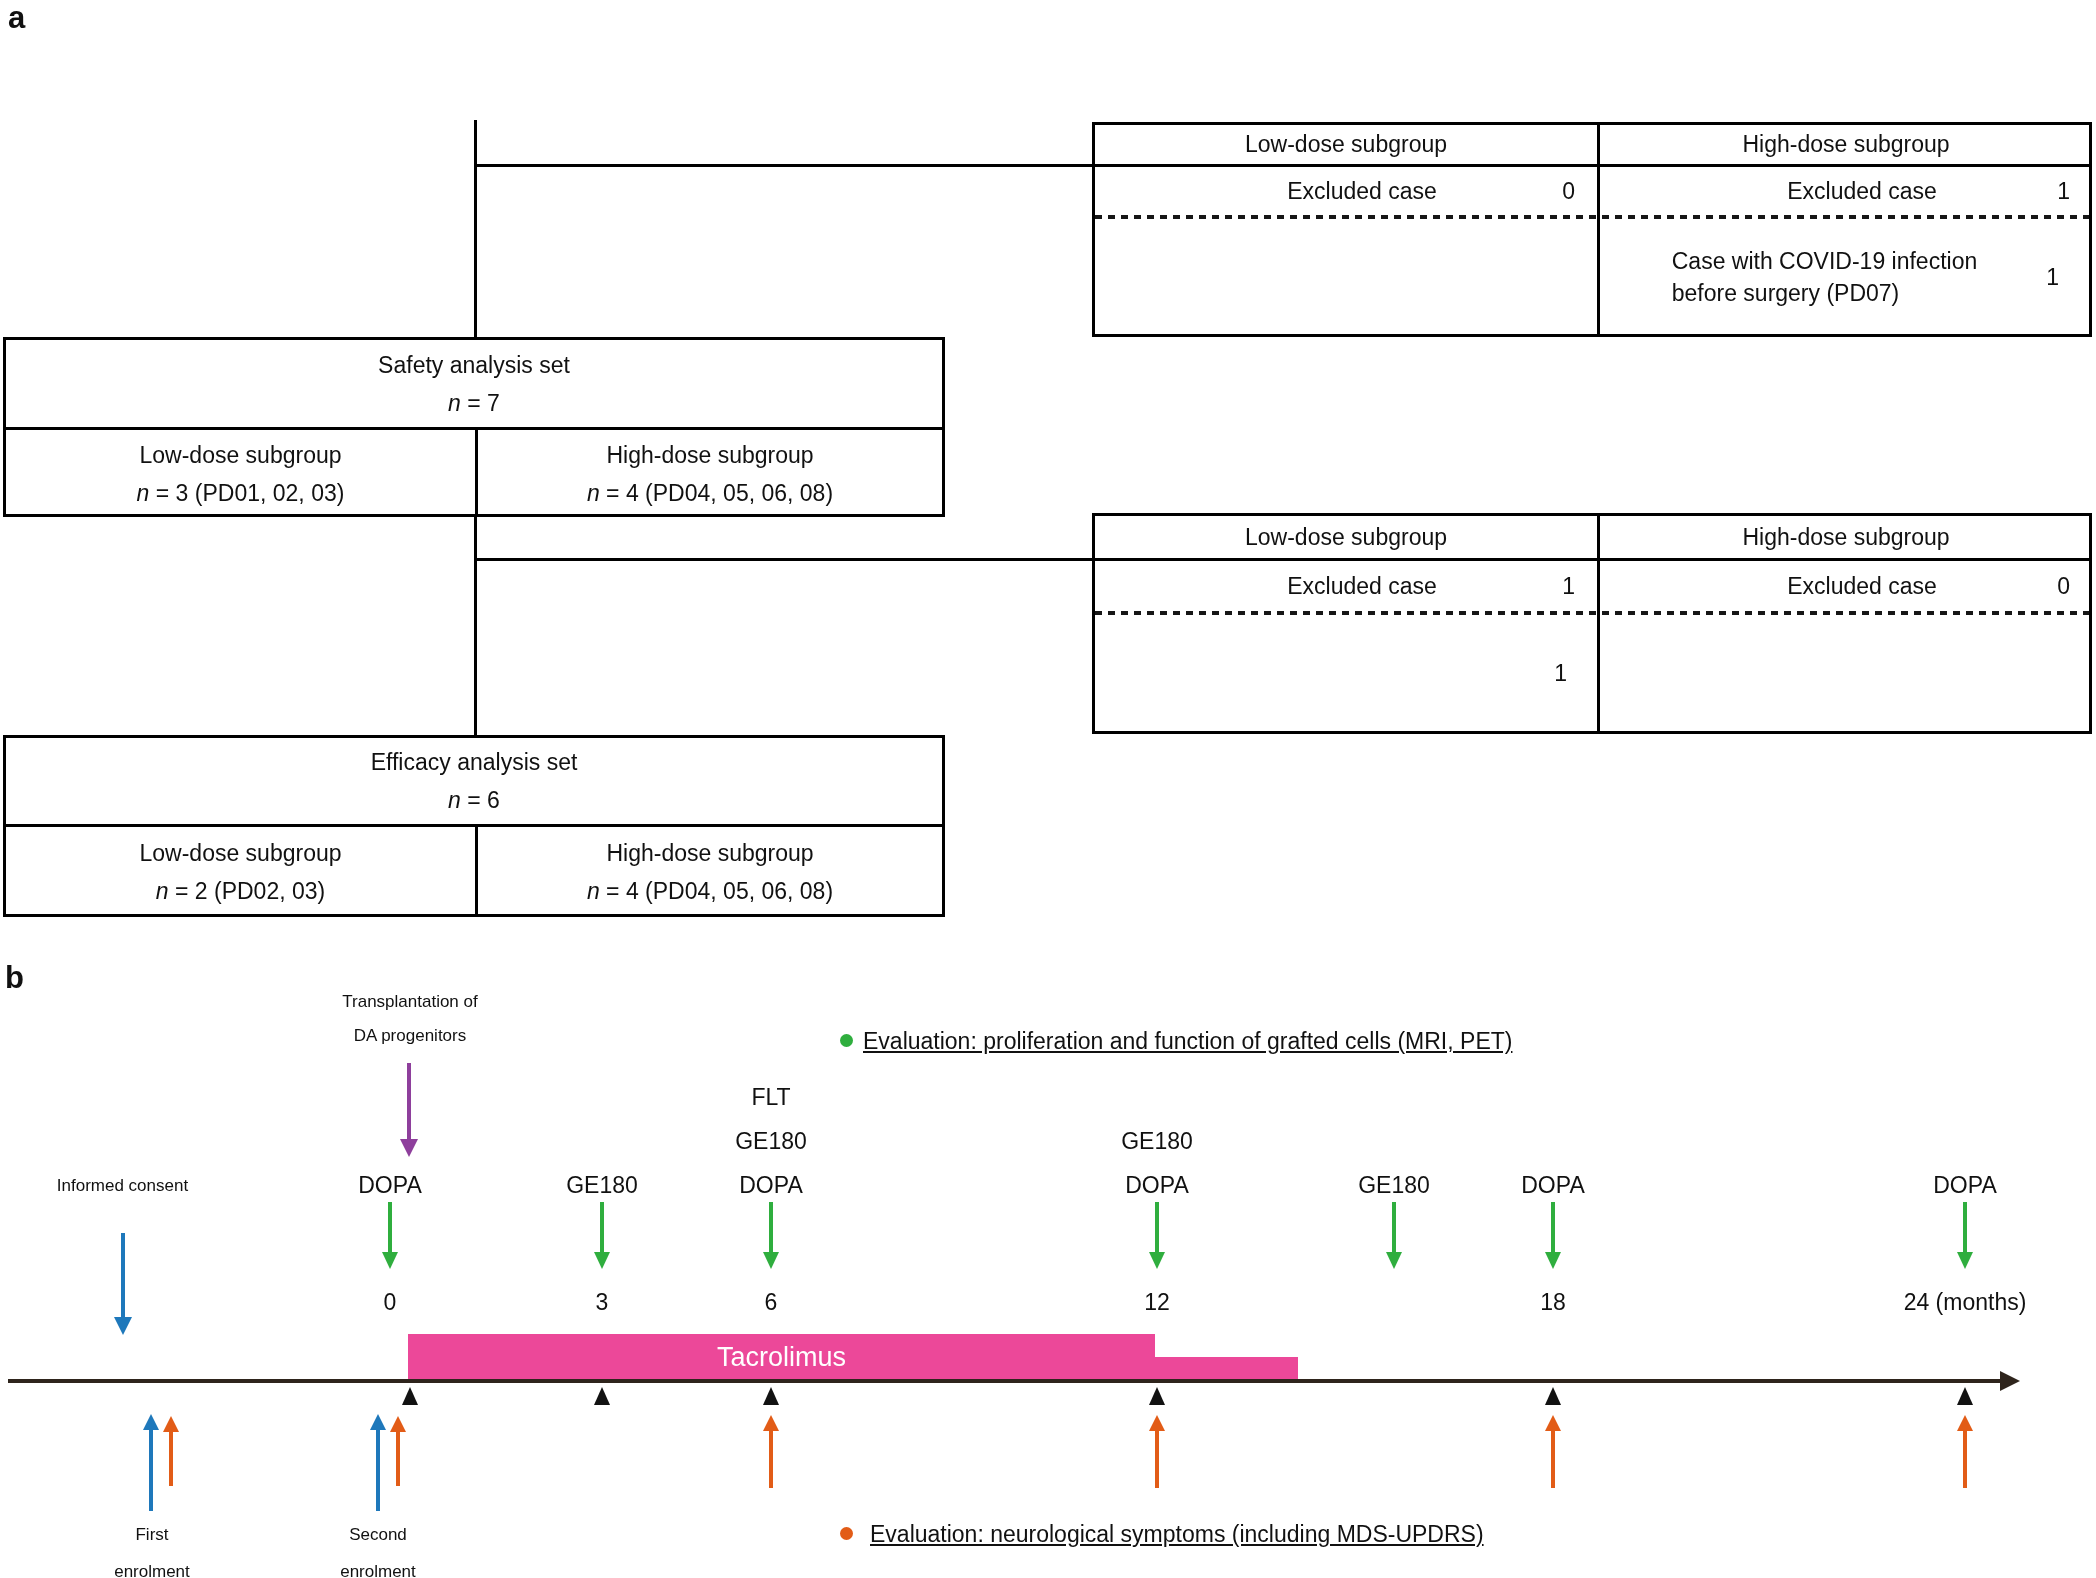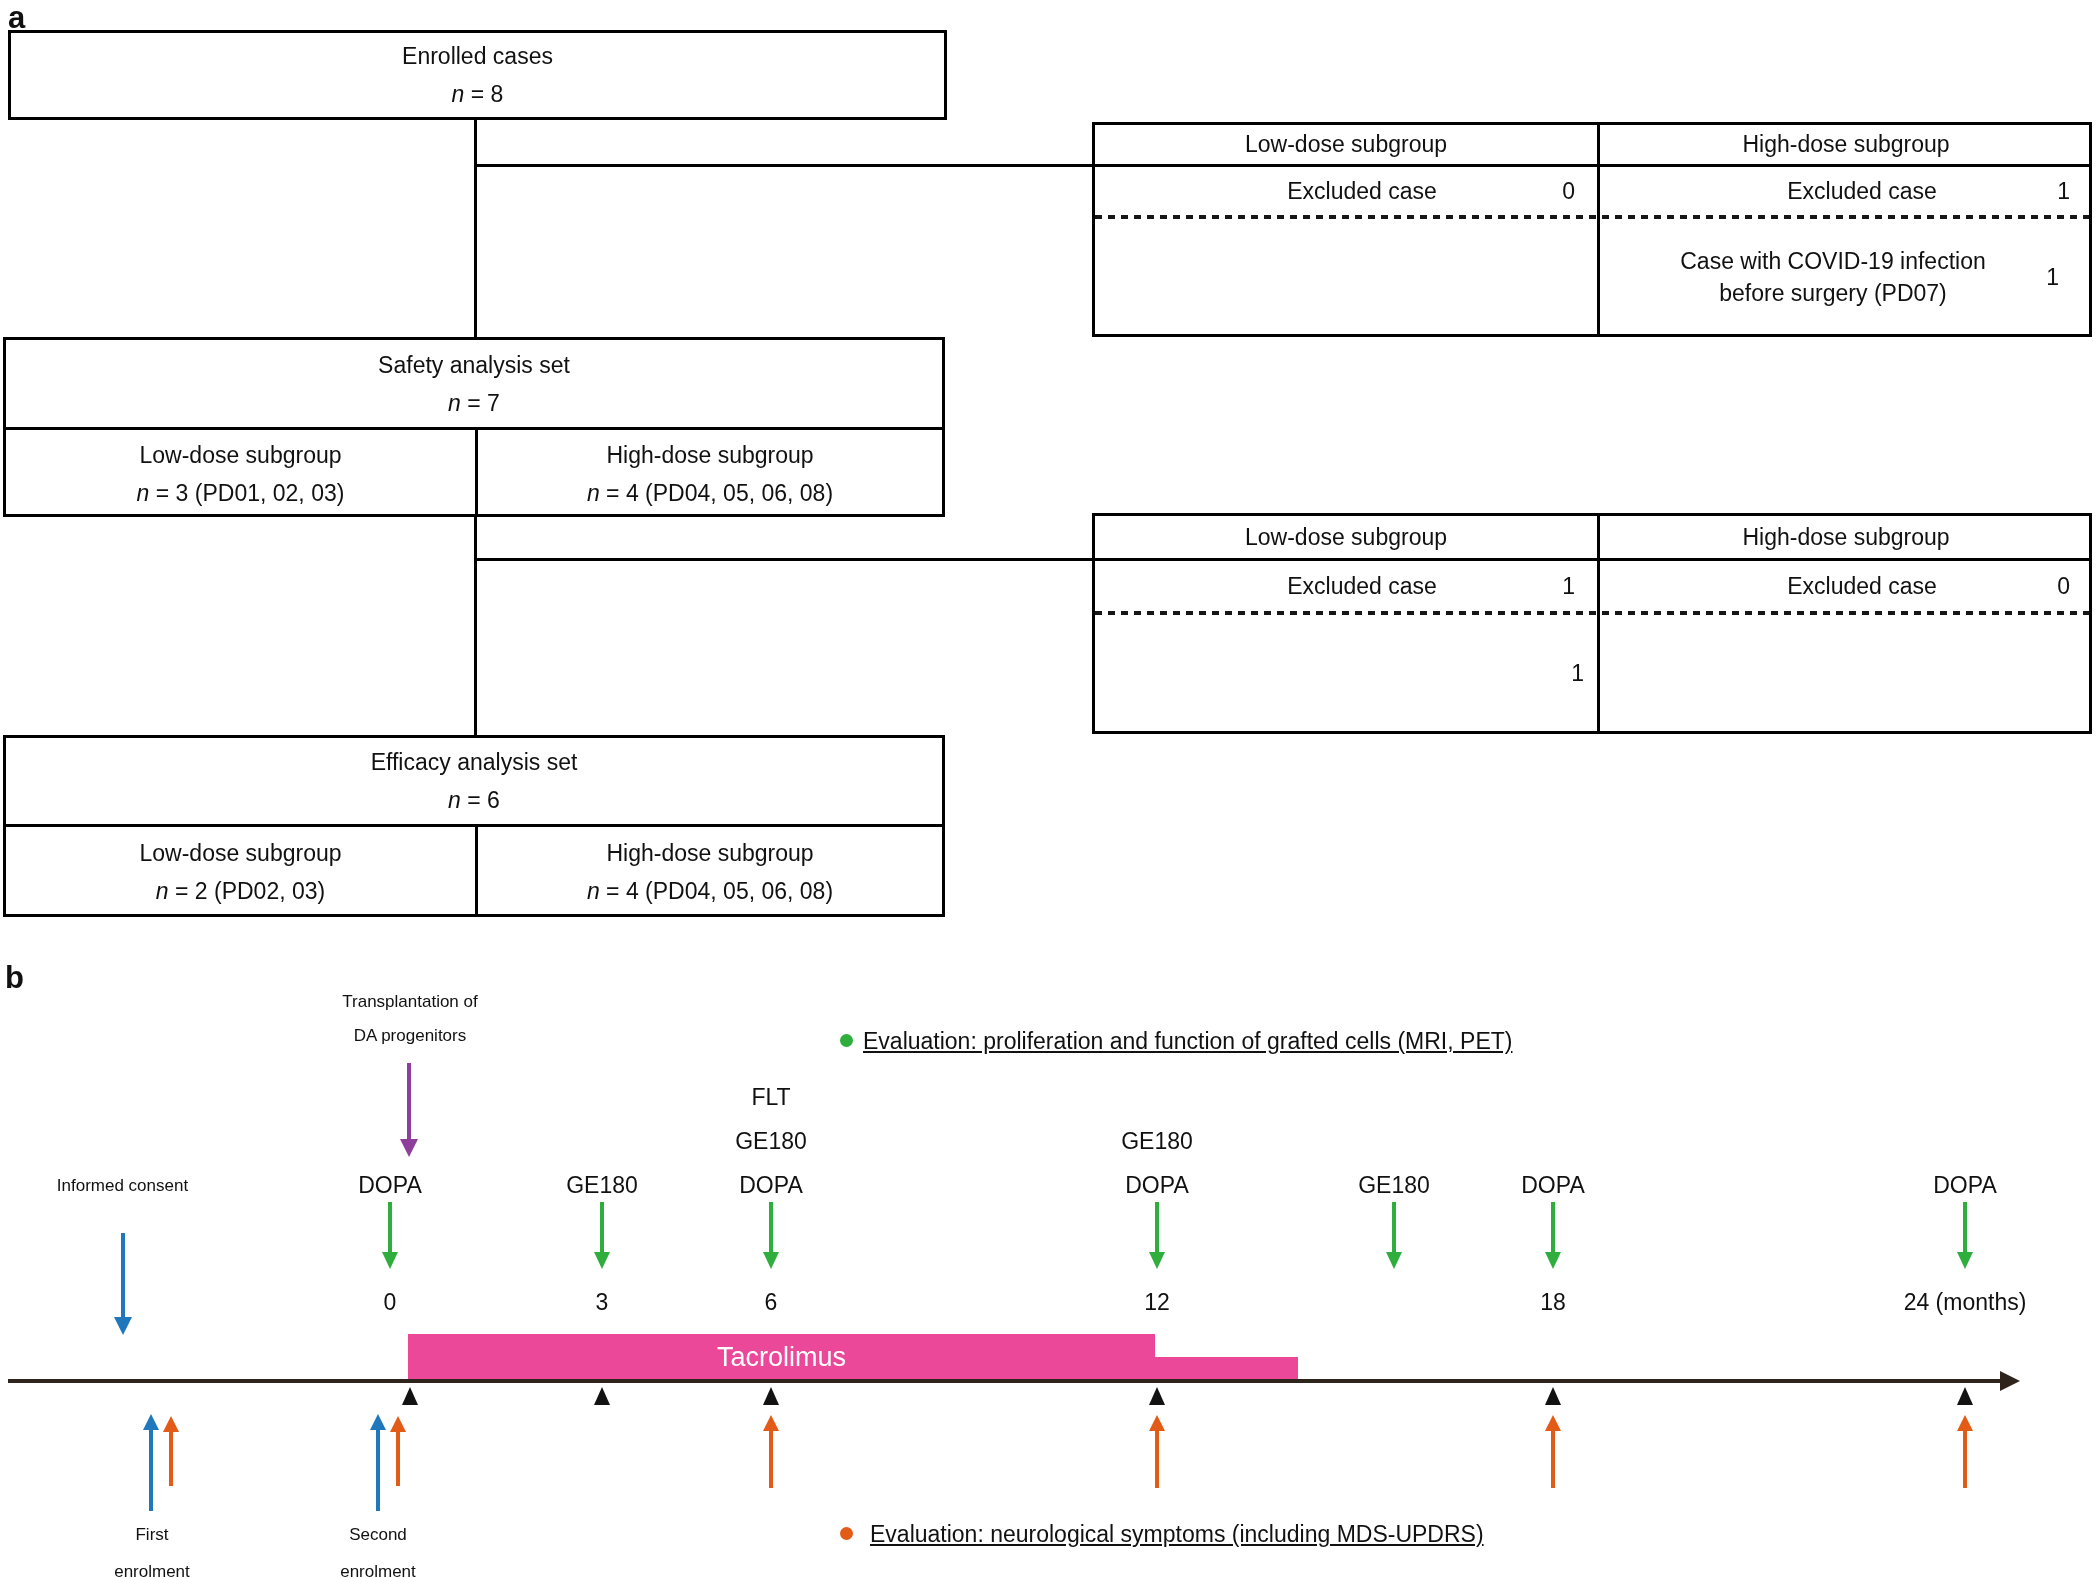--- a/index.html
+++ b/index.html
@@ -38,21 +38,21 @@
   .xtable .hdrcell{flex:none;display:flex;justify-content:center;align-items:center;}
   .xtable .xrow{position:absolute;left:16px;right:0;display:flex;}
   .xtable .xcell{flex:none;position:relative;display:flex;justify-content:center;align-items:center;}
   .xtable .count{position:absolute;right:38px;top:50%;transform:translateY(-50%);}
   .dashline{
     position:absolute;left:0;right:0;height:4px;
     background:repeating-linear-gradient(90deg,#161616 0 7px,transparent 7px 13px);
   }
   .reason{
     position:absolute;display:flex;justify-content:center;align-items:center;
-    text-align:center;line-height:32px;padding-left:17px;
+    text-align:left;line-height:32px;
   }
   .reason .count{position:absolute;right:30px;top:50%;transform:translateY(-50%);}
   
   .blabel{position:absolute;font-size:17px;text-align:center;line-height:30px;}
   .tp-col{position:absolute;width:220px;height:250px;}
   .tp-row{position:absolute;left:0;right:0;height:30px;text-align:center;font-size:23px;line-height:30px;}
   .shaft-v{position:absolute;width:4px;}
   .head-down{position:absolute;width:0;height:0;border-left:9px solid transparent;border-right:9px solid transparent;}
   .head-up{position:absolute;width:0;height:0;border-left:8px solid transparent;border-right:8px solid transparent;}
   .chev{position:absolute;width:0;height:0;border-left:8px solid transparent;border-right:8px solid transparent;border-bottom:18px solid #121212;}
@@ -64,24 +64,20 @@
     color:#ffffff;font-size:27px;
   }
 </style>
 </head>
 <body>
 
 <div id="fig">
 
   <div class="abs panel-label" style="left:8px;top:0px;">a</div>
 
-  <div class="flowbox" style="left:8px;top:30px;width:939px;height:90px;display:flex;flex-direction:column;justify-content:center;align-items:center;">
-    <div>Enrolled cases</div>
-    <div><span class="niti">n</span><span> = 8</span></div>
-  </div>
 
   <div class="conn" style="left:474px;top:120px;width:3px;height:219px;"></div>
   <div class="conn" style="left:477px;top:164px;width:615px;height:3px;"></div>
 
   <div class="xtable" style="left:1092px;top:122px;width:1000px;height:215px;">
     <div class="coldiv" style="left:502px;"></div>
     <div class="hdr" style="height:42px;">
       <div class="hdrcell" style="width:502px;">Low-dose subgroup</div>
       <div class="hdrcell" style="width:492px;margin-left:3px;">High-dose subgroup</div>
     </div>

